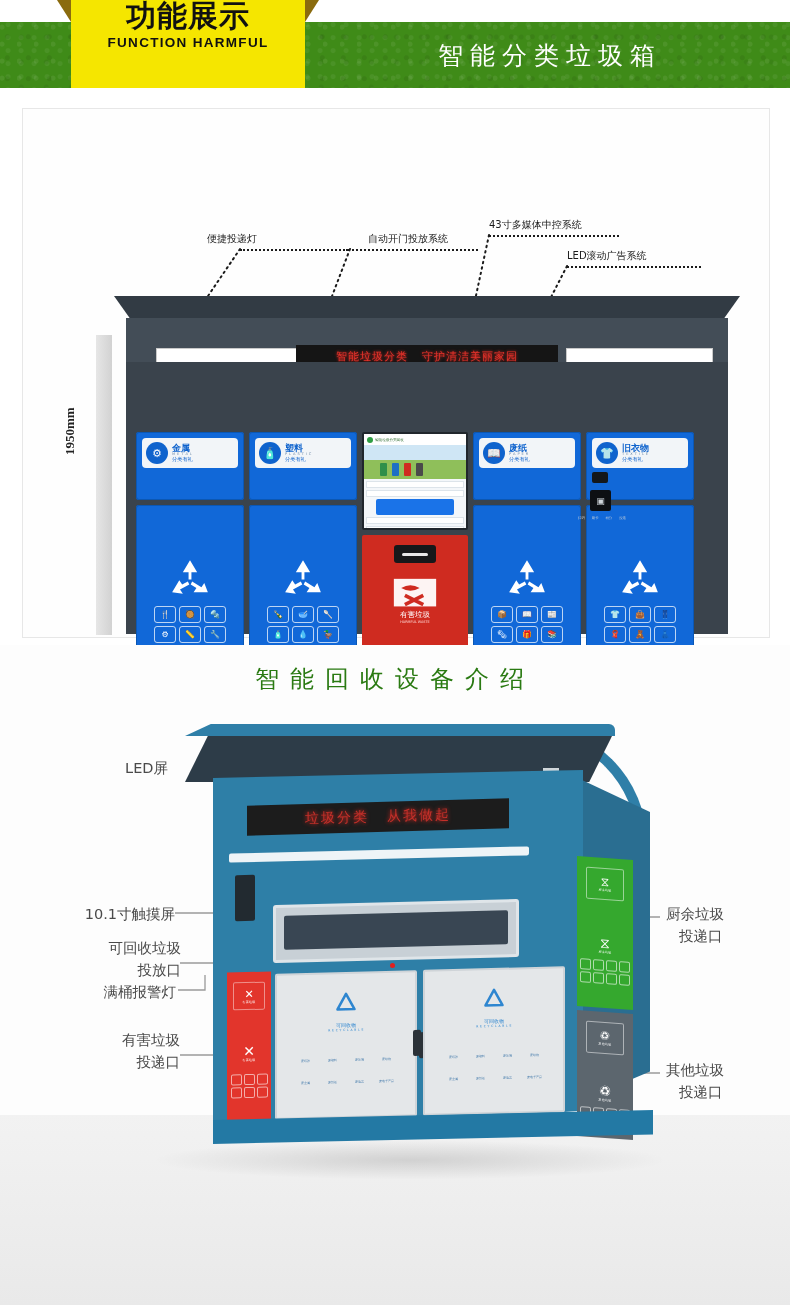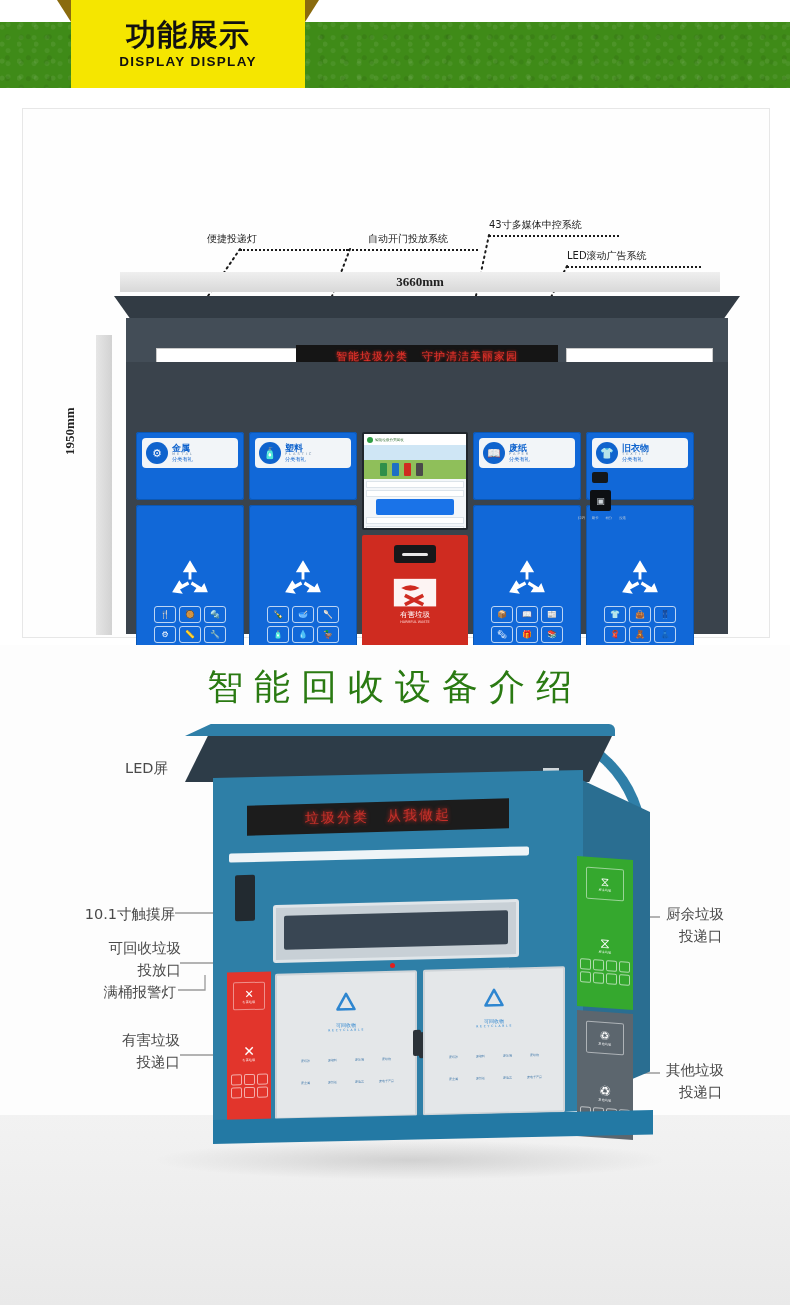--- a/index.html
+++ b/index.html
@@ -16,21 +16,21 @@
     background:
       radial-gradient(circle at 12% 30%, rgba(255,255,255,.07) 0 2px, transparent 3px),
       radial-gradient(circle at 35% 70%, rgba(0,0,0,.07) 0 2px, transparent 3px),
       radial-gradient(circle at 62% 20%, rgba(255,255,255,.06) 0 2px, transparent 3px),
       radial-gradient(circle at 85% 60%, rgba(0,0,0,.06) 0 2px, transparent 3px),
       #3f8b18;
     background-size:17px 17px,21px 21px,13px 13px,25px 25px,100% 100%;
   }
   .banner-tab{
     position:absolute;left:71px;top:0;width:234px;height:88px;background:#f5e600;
-    z-index:3;display:flex;flex-direction:column;align-items:center;justify-content:center;
+    z-index:3;display:flex;flex-direction:column;align-items:center;
   }
   .tab-corner-l,.tab-corner-r{position:absolute;top:0;width:0;height:0;z-index:2;}
   .tab-corner-l{left:57px;border-top:22px solid #8a6b0e;border-left:14px solid transparent;}
   .tab-corner-r{left:305px;border-top:22px solid #8a6b0e;border-right:14px solid transparent;}
   .tab-cn{font-size:30px;font-weight:bold;color:#111;letter-spacing:1px;line-height:1.05;
           font-family:"DejaVu Sans","Liberation Sans",sans-serif;}
   .tab-en{font-size:13.5px;font-weight:bold;color:#111;letter-spacing:1.3px;margin-top:3px;
           font-family:"Liberation Sans",sans-serif;}
   .banner-title{
     position:absolute;left:330px;top:22px;width:440px;height:66px;z-index:3;
@@ -121,21 +121,21 @@
   
   .dbar{position:absolute;top:552px;height:20px;background:linear-gradient(#ededed,#d6d6d6);
         display:flex;align-items:center;justify-content:center;}
   .dbar.dark{background:linear-gradient(#7e7e7e,#6a6a6a);}
   .dbar span{font-size:12.5px;font-family:"Liberation Serif",serif;font-weight:bold;color:#1c1c1c;}
   .dbar.dark span{color:#111;}
 
   
   .sec2{position:relative;width:790px;height:660px;background:#fdfdfd;}
   .sec2-title{position:absolute;left:0;top:18px;width:790px;text-align:center;
-              font-size:36px;color:#2a7a12;letter-spacing:11px;}
+              font-size:24px;color:#2a7a12;letter-spacing:11px;}
   .lbl2{position:absolute;font-size:14.5px;color:#4a4a4a;white-space:nowrap;line-height:1.55;}
 
   
   .dev2{position:absolute;left:185px;top:65px;width:430px;height:450px;}
   .d2-roof{position:absolute;left:0;top:20px;width:430px;height:52px;background:#2d3c48;
            clip-path:polygon(6% 0,100% 0,94% 100%,0 100%);}
   .d2-roof-edge{position:absolute;left:0;top:14px;width:430px;height:12px;background:#2f7fa8;
            clip-path:polygon(6% 0,100% 0,100% 100%,0 100%);border-radius:6px 6px 0 0;}
   .d2-arc{position:absolute;left:320px;top:14px;width:132px;height:150px;border:10px solid #2f7fa8;
           border-radius:0 120px 0 0;border-left:none;border-bottom:none;background:transparent;}
@@ -189,22 +189,23 @@
 </style>
 </head>
 <body>
 
 <div class="banner">
   <div class="banner-green"></div>
   <div class="tab-corner-l"></div>
   <div class="tab-corner-r"></div>
   <div class="banner-tab">
     <div class="tab-cn">功能展示</div>
-    <div class="tab-en">DISPLAY DISPLAY</div>
+    <div class="tab-en">FUNCTION HARMFUL</div>
   </div>
+  <div class="banner-title">智能分类垃圾箱</div>
 </div>
 
 <div class="sec1">
   <div class="diagram-frame"></div>
 
   <div class="lbl" style="left:207px;top:133px;">便捷投递灯</div>
   <div class="lbl" style="left:368px;top:133px;">自动开门投放系统</div>
   <div class="lbl" style="left:489px;top:119px;">43寸多媒体中控系统</div>
   <div class="lbl" style="left:567px;top:150px;">LED滚动广告系统</div>
 
@@ -218,23 +219,20 @@
       <path d="M240,39 L178,130"></path>
       <path d="M350,39 L300,170"></path>
       <path d="M489,25 L430,300"></path>
       <path d="M567,56 L470,245"></path>
       <path d="M175,420 L112,490"></path>
       <path d="M430,340 L470,450"></path>
       <path d="M470,300 L532,500"></path>
     </g>
   </svg>
 
-  <div class="wbar">
-    <span>3660mm</span>
-  </div>
 
   <div class="hbar"></div>
   <div class="hbar-txt">1950mm</div>
 
   <div class="cab">
     <div class="cab-roof"></div>
     <div class="cab-top">
       <div class="white-panel" style="left:30px;width:145px;"></div>
       <div class="led-strip">
         <span>智能垃圾分类</span>

